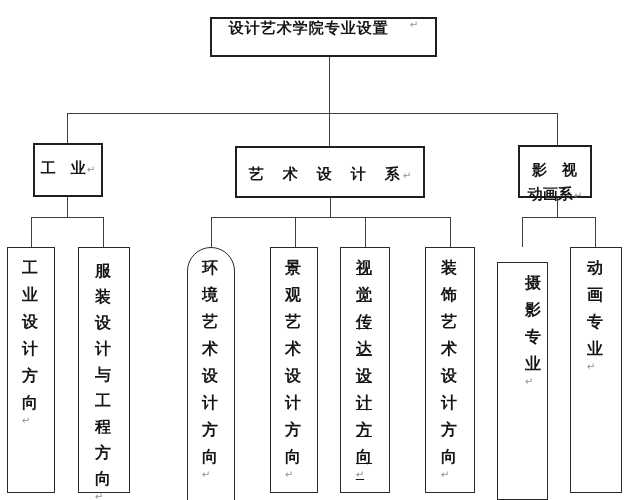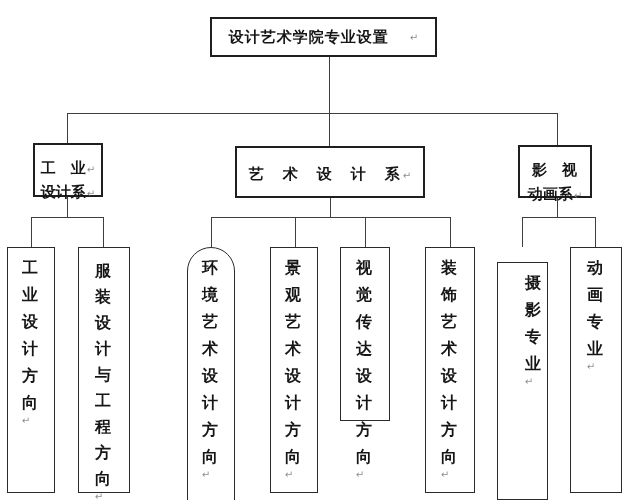--- a/index.html
+++ b/index.html
@@ -16,21 +16,20 @@
     position: absolute;
     background: #ffffff;
     border: 2px solid #1f1f1f;
     box-sizing: border-box;
     text-align: center;
     font-weight: bold;
     color: #161616;
   }
   .root-box {
     display: flex;
-    align-items: center;
     justify-content: center;
     font-size: 15px;
     letter-spacing: 1px;
     gap: 20px;
   }
   .dept-box { font-size: 15px; line-height: 23px; padding-top: 12px; }
   .dept-box.single { padding-top: 15px; letter-spacing: 2px; }
   .dept-line { white-space: nowrap; }
   .vbox {
     border-width: 1px;
@@ -91,21 +90,20 @@
   <div class="line" style="left:522px; top:217px; width:1px; height:30px;"></div>
   <div class="line" style="left:595px; top:217px; width:1px; height:30px;"></div>
 
   <div class="box root-box" style="left:210px; top:17px; width:227px; height:40px;">
     <span>设计艺术学院专业设置</span>
       <span class="mark">↵</span>
   </div>
 
   <div class="box dept-box" style="left:33px; top:143px; width:70px; height:54px;">
     <div class="dept-line"><span>工　业</span><span class="mark">↵</span></div>
-    <div class="dept-line"><span>设计系</span><span class="mark">↵</span></div>
   </div>
 
   <div class="box dept-box single" style="left:235px; top:146px; width:190px; height:52px;">
     <div class="dept-line"><span>艺　术　设　计　系</span><span class="mark">↵</span></div>
   </div>
 
   <div class="box dept-box" style="left:518px; top:145px; width:74px; height:53px;">
     <div class="dept-line"><span>影　视</span><span class="mark"></span></div>
     <div class="dept-line"><span>动画系</span><span class="mark">↵</span></div>
   </div>
@@ -123,21 +121,21 @@
   <div class="box vbox" style="left:187px; top:247px; width:48px; height:304px;border-radius:24px;">
     <div class="vtext">环境艺术设计方向</div>
     <div class="vmark">↵</div>
   </div>
 
   <div class="box vbox" style="left:270px; top:247px; width:48px; height:246px;">
     <div class="vtext">景观艺术设计方向</div>
     <div class="vmark">↵</div>
   </div>
 
-  <div class="box vbox" style="left:340px; top:247px; width:50px; height:174px;">
+  <div class="box vbox" style="left:340px; top:247px; width:50px; height:246px;text-decoration:underline;">
     <div class="vtext">视觉传达设计方向</div>
     <div class="vmark">↵</div>
   </div>
 
   <div class="box vbox" style="left:425px; top:247px; width:50px; height:246px;">
     <div class="vtext">装饰艺术设计方向</div>
     <div class="vmark">↵</div>
   </div>
 
   <div class="box vbox" style="left:497px; top:262px; width:51px; height:238px;padding-left:23px;">

